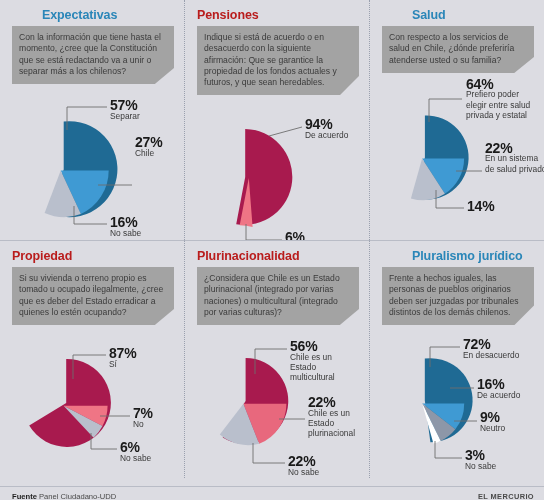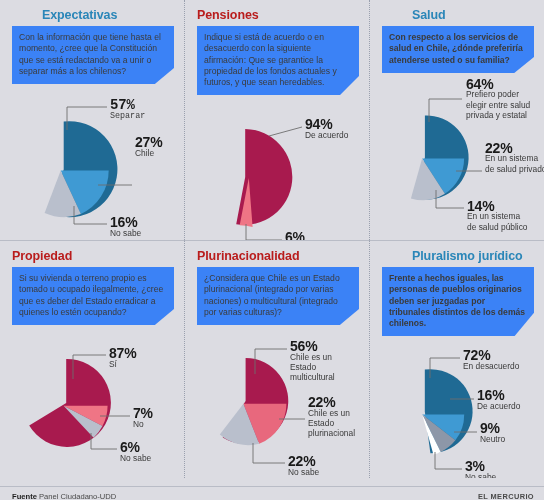--- a/index.html
+++ b/index.html
@@ -21,27 +21,27 @@
   .panel.r1{border-top:1px solid #b9bcc6;}
 
   .ptitle{
     font-size:12.5px;font-weight:bold;letter-spacing:-0.1px;
     margin:2px 0 4px 0;line-height:14px;
   }
   .ptitle.blue{color:#2a86b8;padding-left:30px;}
   .ptitle.crimson{color:#b91c1c;}
 
   .qbox{
-    position:relative;background:#3b82f6;color:#3b3b3b;
+    position:relative;background:#a3a3a3;color:#3b3b3b;
     font-size:8.6px;line-height:11.3px;
     padding:6px 7px 7px 7px;
     box-sizing:border-box;
     clip-path:polygon(0 0, 100% 0, 100% 72%, 88% 100%, 0 100%);
   }
-  .panel.c2 .qbox{clip-path:polygon(0 0, 100% 0, 100% 66%, 87% 100%, 0 100%);font-weight:bold;}
+  .panel.c2 .qbox{clip-path:polygon(0 0, 100% 0, 100% 66%, 87% 100%, 0 100%);}
 
   .chartarea{position:relative;margin-top:6px;height:150px;}
   .panel.r1 .chartarea{height:152px;}
   svg{display:block;overflow:visible;}
 
   .lbl{position:absolute;font-size:8.4px;line-height:10.4px;color:#2f2f2f;}
   .lbl .pct{font-weight:bold;font-size:14px;color:#1a1a1a;display:block;letter-spacing:-0.2px;}
   .lbl .txt{display:block;color:#3a3a3a;}
 
   .footer{
@@ -67,21 +67,21 @@
           <path d="M 51.7 79.5 L 51.7 31.5 A 48 48 0 1 1 35.6 121.9 Z" fill="#1f6a94"></path>
           <path d="M 48.7 80.5 L 96.7 80.5 A 48 48 0 0 1 68.9 124 Z" fill="#3f9ad3"></path>
           <path d="M 48.7 80.5 L 68.9 124 A 48 48 0 0 1 32.6 122.9 Z" fill="#b9bfcc"></path>
         </g>
         <g stroke="#6e6e6e" stroke-width="0.9" fill="none">
           <path d="M 55 40 L 55 17 L 95 17"></path>
           <path d="M 86 95 L 120 95"></path>
           <path d="M 62 116 L 62 134 L 95 134"></path>
         </g>
       </svg>
-      <div class="lbl" style="left:98px;top:10px;font-family:Liberation Mono, monospace;">
+      <div class="lbl" style="left:98px;top:10px;">
         <span class="pct">57%</span>
         <span class="txt">Separar</span>
       </div>
       <div class="lbl" style="left:123px;top:47px;">
         <span class="pct">27%</span>
         <span class="txt">Chile</span>
       </div>
       <div class="lbl" style="left:98px;top:127px;">
         <span class="pct">16%</span>
         <span class="txt">No sabe</span>
@@ -133,21 +133,20 @@
       <div class="lbl" style="left:84px;top:-16px;">
         <span class="pct">64%</span>
         <span class="txt">Prefiero poder elegir entre salud privada y estatal</span>
       </div>
       <div class="lbl" style="left:103px;top:48px;width:62px;">
         <span class="pct">22%</span>
         <span class="txt">En un sistema de salud privado</span>
       </div>
       <div class="lbl" style="left:85px;top:106px;width:62px;">
         <span class="pct">14%</span>
-        <span class="txt">En un sistema de salud público</span>
       </div>
     </div>
   </div>
 
   <div class="panel c0 r1">
     <div class="ptitle crimson">Propiedad</div>
     <div class="qbox">Si su vivienda o terreno propio es tomado u ocupado ilegalmente, ¿cree que es deber del Estado erradicar a quienes lo estén ocupando?</div>
     <div class="chartarea">
       <svg width="170" height="150" viewBox="0 0 170 150">
         <g>

